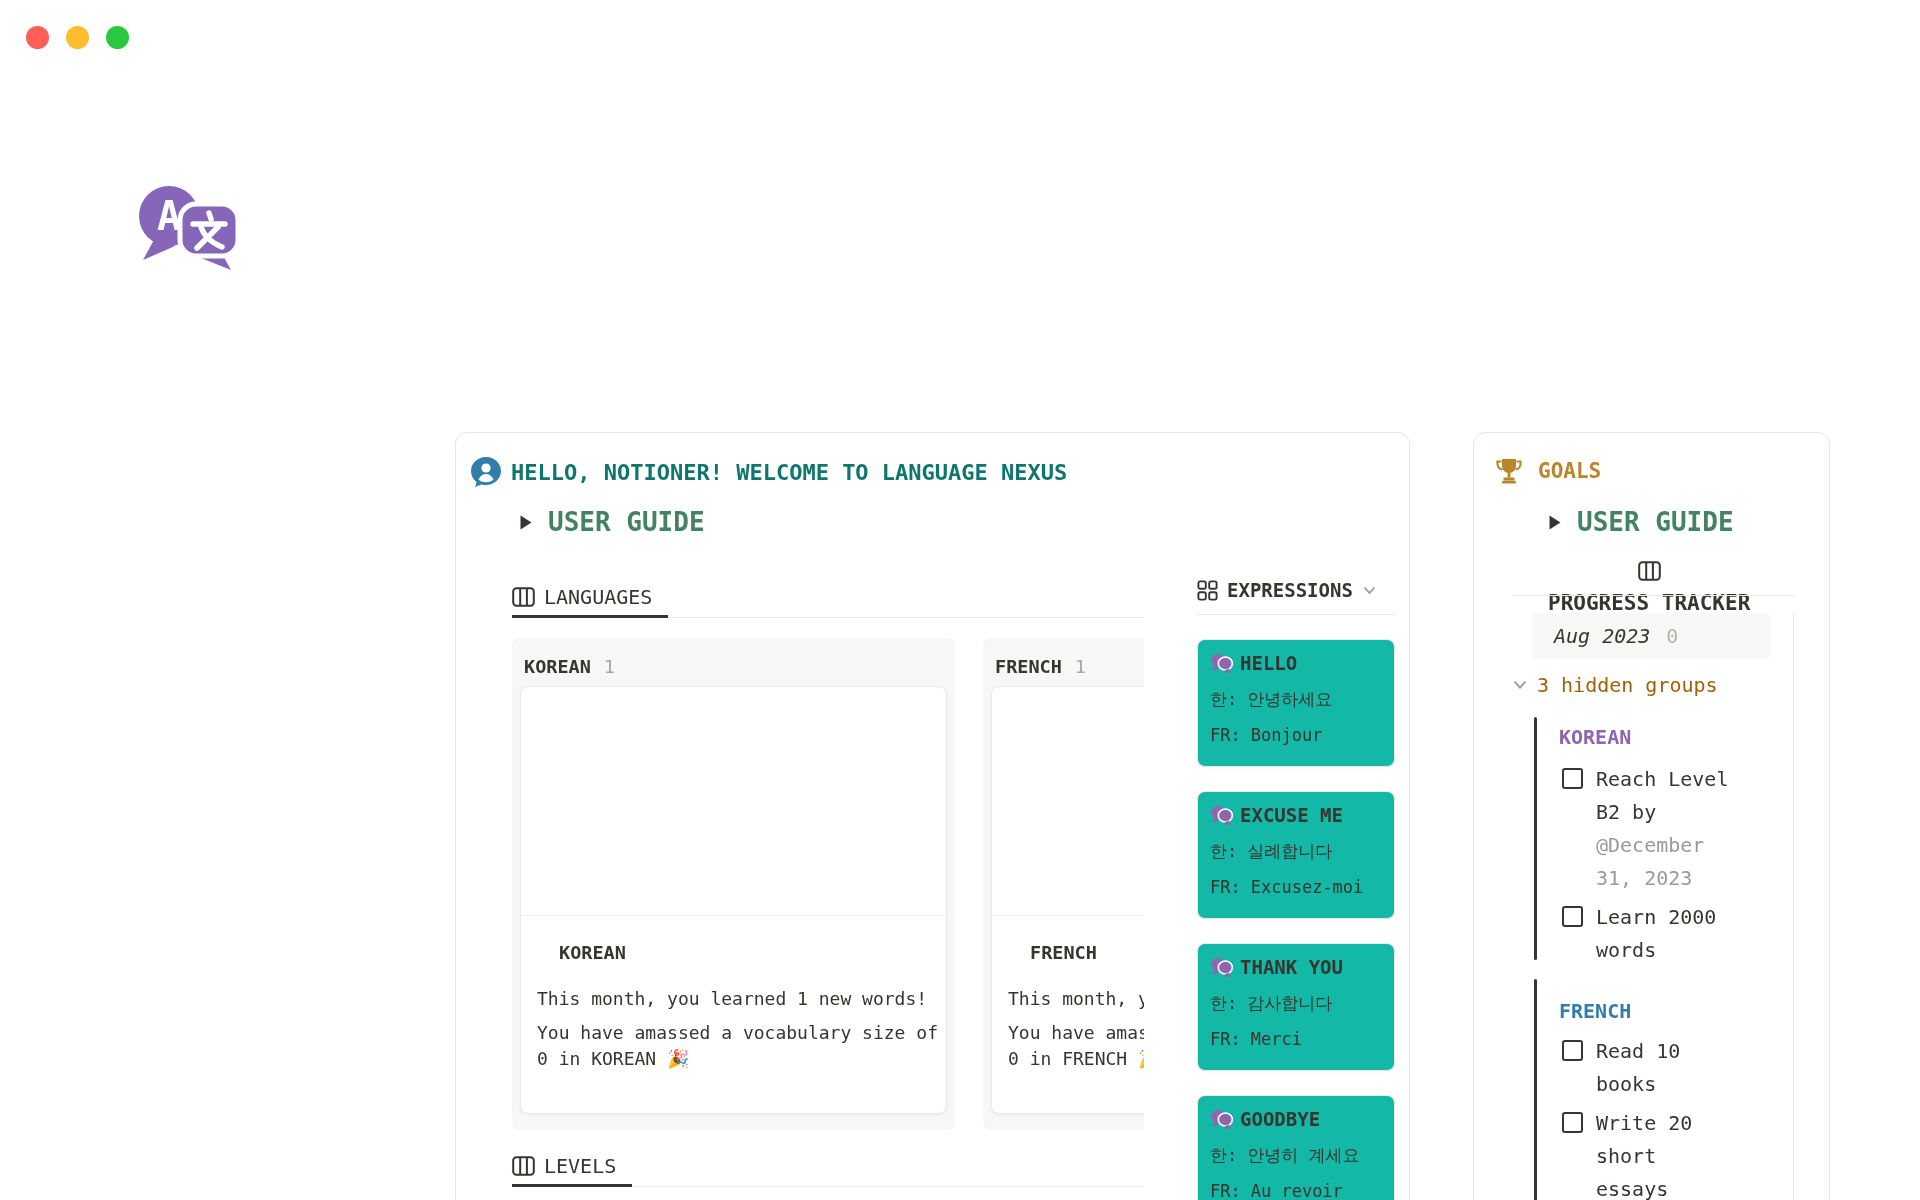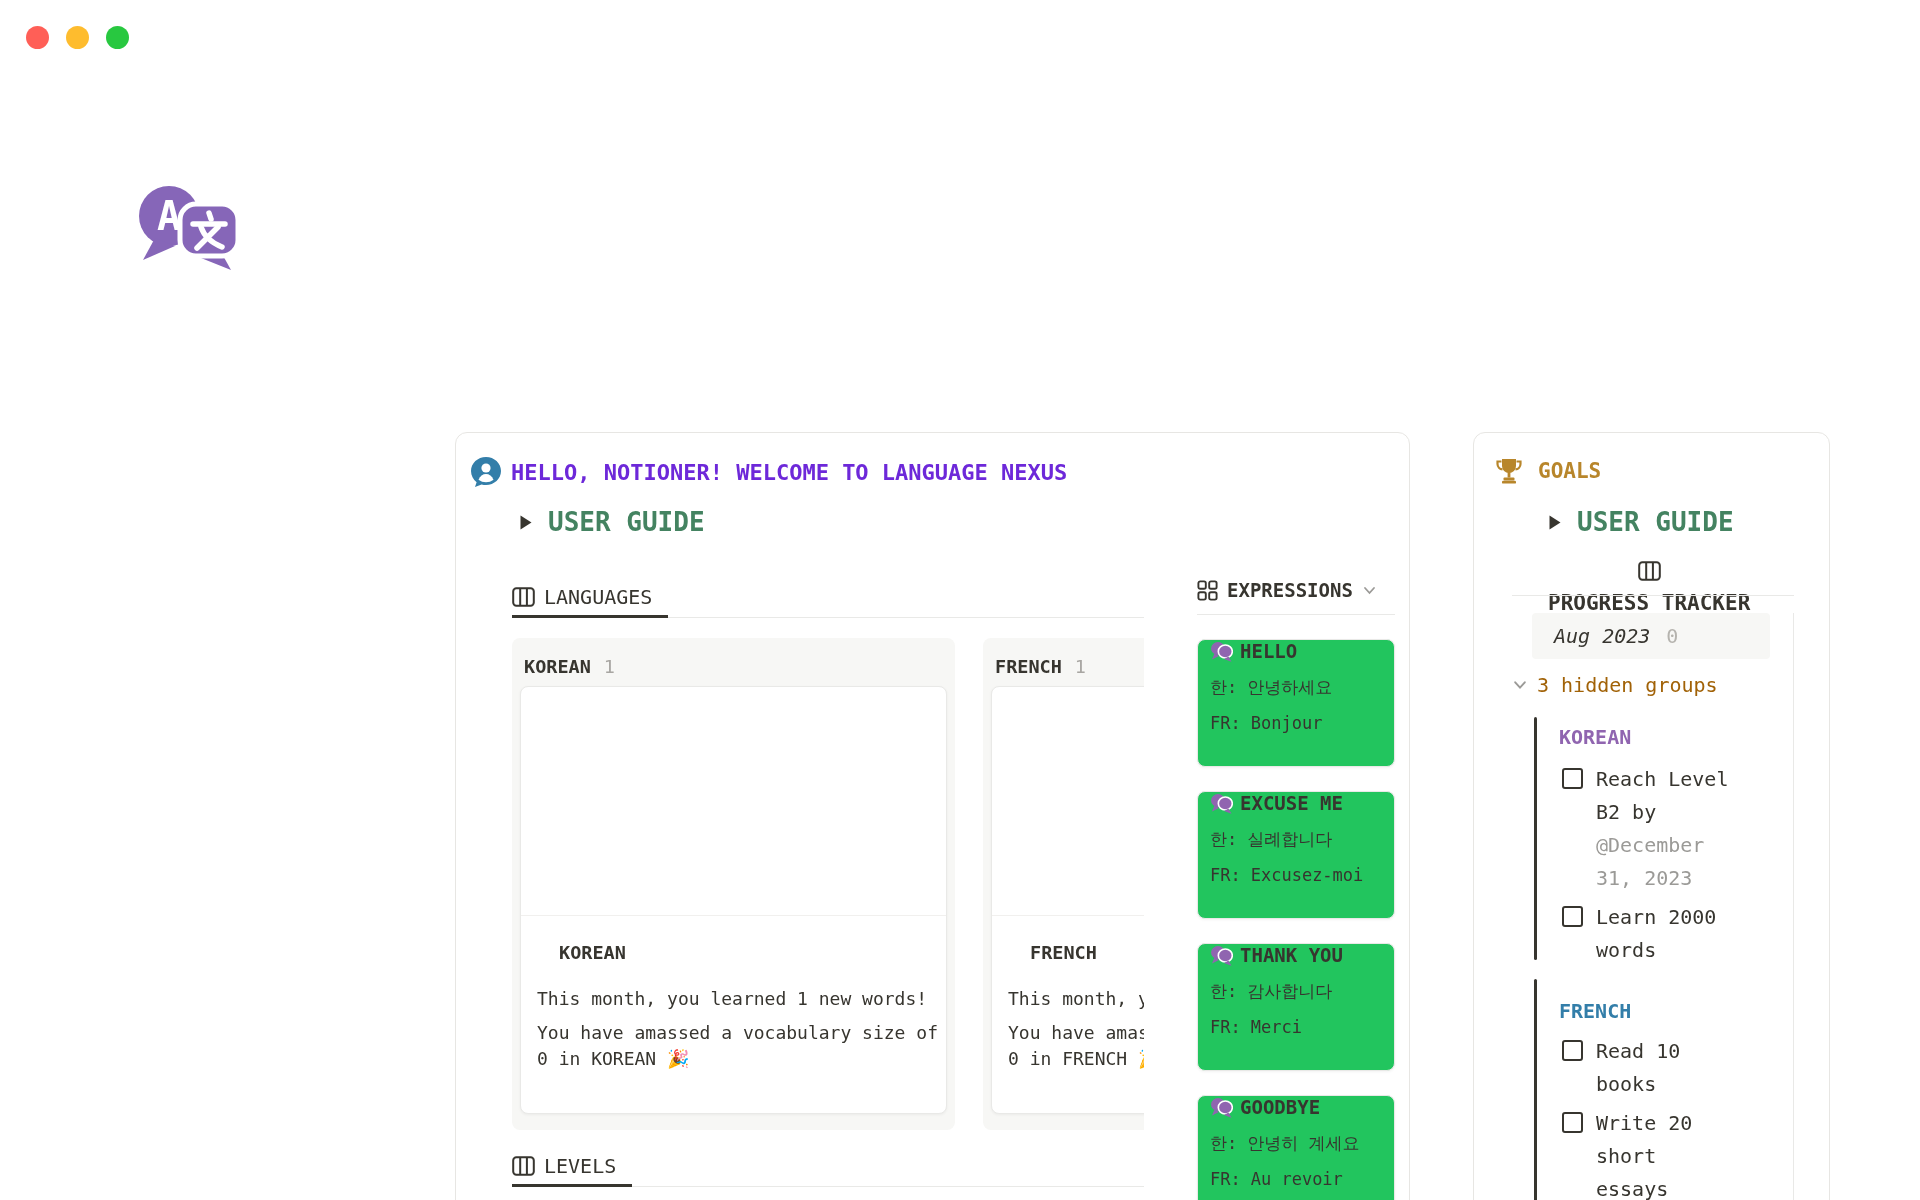--- a/index.html
+++ b/index.html
@@ -14,21 +14,21 @@
   
   .logo{position:absolute;left:133px;top:180px;width:110px;height:92px;}
   .page-title{position:absolute;left:132px;top:318px;font-size:50px;font-weight:700;
     letter-spacing:2px;color:#37352f;white-space:nowrap;}
   
   .panel{position:absolute;top:432px;background:#fff;border:1px solid #e7e6e3;border-radius:12px;box-sizing:border-box;}
   .panel.main{left:455px;width:955px;height:800px;}
   .panel.goals{left:1473px;width:357px;height:800px;}
   
   .greeting-row{position:absolute;left:13px;top:22px;display:flex;align-items:center;gap:8px;}
-  .greeting-row .txt{font-size:22px;font-weight:700;color:#6d28d9;white-space:nowrap;}
+  .greeting-row .txt{font-size:22px;font-weight:700;color:#0f766e;white-space:nowrap;}
   .guide-row{position:absolute;display:flex;align-items:center;gap:15px;cursor:pointer;}
   .guide-row .txt{font-size:26px;font-weight:700;color:#448361;white-space:nowrap;}
   .guide-row.in-main{left:63px;top:74px;}
   .guide-row.in-goals{left:74px;top:74px;}
   
   .left-col{position:absolute;left:56px;top:146px;width:632px;}
   .tabbar{display:flex;border-bottom:1px solid #e9e9e7;height:38px;}
   .tab{display:flex;align-items:center;gap:9px;padding-right:16px;margin-bottom:-1px;
     border-bottom:3px solid #37352f;cursor:pointer;}
   .tab .lbl{font-size:20px;font-weight:500;color:#37352f;white-space:nowrap;}
@@ -42,22 +42,22 @@
   .bcard-preview{height:228px;border-bottom:1px solid #f1f0ee;}
   .bcard-title{margin:24px 0 0 38px;font-size:18.5px;font-weight:600;line-height:26px;}
   .bcard-body{margin:20px 16px 0 16px;font-size:18px;line-height:26px;color:#37352f;}
   .bcard-body .b1{margin-bottom:8px;white-space:nowrap;}
   .bcard-body .b2{width:406px;}
   .tabbar.levels{margin-top:18px;}
   
   .expr-col{position:absolute;left:741px;top:146px;width:198px;}
   .expr-head{display:flex;align-items:center;gap:9px;padding-bottom:13px;border-bottom:1px solid #e9e9e7;cursor:pointer;}
   .expr-head .lbl{font-size:19px;font-weight:700;color:#37352f;white-space:nowrap;}
-  .expr-card{margin-top:24px;background:#22c55e;border:1px solid #e9e9e7;border-radius:8px;
-    height:128px;box-sizing:border-box;padding:0 12px;box-shadow:0 1px 3px rgba(0,0,0,.05);cursor:pointer;}
+  .expr-card{margin-top:24px;background:#14b8a6;border:1px solid #e9e9e7;border-radius:8px;
+    height:128px;box-sizing:border-box;padding:12px 12px;box-shadow:0 1px 3px rgba(0,0,0,.05);cursor:pointer;}
   .expr-title{display:flex;align-items:center;gap:7px;}
   .expr-title .lbl{font-size:19px;font-weight:700;white-space:nowrap;}
   .expr-line{margin-top:14px;font-size:17px;line-height:22px;white-space:nowrap;}
   .expr-line .lab{margin-right:10px;}
   
   .goals-head{position:absolute;left:20px;top:24px;display:flex;align-items:center;gap:14px;}
   .goals-head .txt{font-size:21px;font-weight:700;color:#b8862b;white-space:nowrap;}
   .tracker-row{position:absolute;left:74px;top:128px;display:flex;align-items:center;gap:10px;cursor:pointer;flex-direction:column;}
   .tracker-row .lbl{font-size:21px;font-weight:700;color:#37352f;white-space:nowrap;}
   .tracker-divider{position:absolute;left:38px;top:162px;width:282px;height:1px;background:#e9e9e7;}

